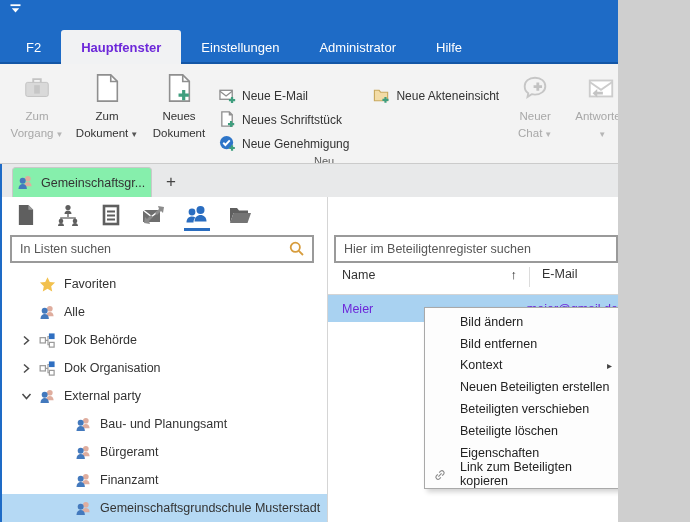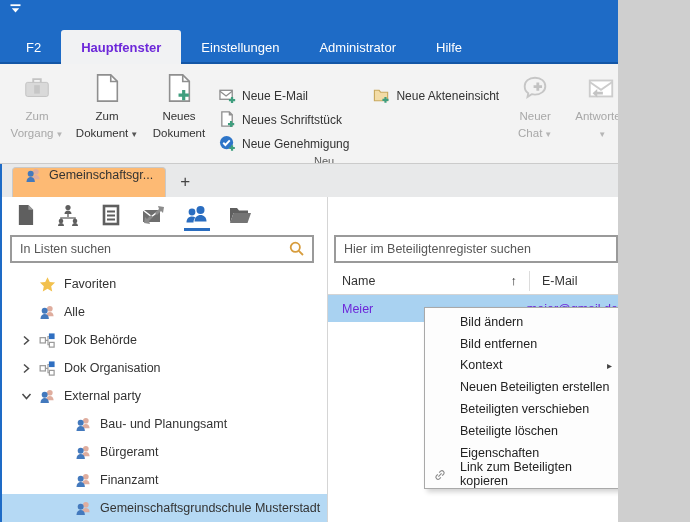--- a/index.html
+++ b/index.html
@@ -32,21 +32,21 @@
 
   .smallcol{ display:flex; flex-direction:column; gap:3px; padding-top:21px; }
   .smallbtn{ display:flex; align-items:center; gap:6px; height:21px; padding:0 5px; font-size:12px; color:#333; white-space:nowrap; cursor:default; }
   .smallbtn.disabled{ color:#ababab; }
 
   
   .belt{ border-left:2px solid #1e6bc6; height:358px; display:flex; flex-direction:column; }
 
   
   .tabstrip{ height:33px; background:#e8e9ea; display:flex; align-items:flex-end; padding-left:10px; }
-  .doctab{ height:30px; background:#fdba74; border:1px solid #c9c9c9; border-bottom:none; border-radius:4px 4px 0 0; display:flex; gap:7px; padding:0 12px; font-size:12.5px; color:#333; min-width:140px; cursor:default; }
+  .doctab{ height:30px; background:#86efac; border:1px solid #c9c9c9; border-bottom:none; border-radius:4px 4px 0 0; display:flex; align-items:center; gap:7px; padding:0 4px; font-size:12.5px; color:#333; min-width:140px; cursor:default; }
   .plustab{ height:30px; width:38px; display:flex; align-items:center; justify-content:center; font-size:17px; color:#444; cursor:default; }
 
   
   .content{ flex:1; display:flex; background:#fff; overflow:hidden; }
   .leftpanel{ width:326px; border-right:1px solid #d5d5d5; display:flex; flex-direction:column; overflow:hidden; }
   .rightpanel{ flex:1; position:relative; overflow:hidden; }
 
   .iconstrip{ height:35px; display:flex; gap:17px; padding:6px 0 0 10px; }
   .istripbtn{ width:26px; height:28px; display:flex; align-items:flex-start; justify-content:center; padding-top:1px; cursor:default; }
   .istripbtn.sel{ border-bottom:3px solid #2a6dc0; }
@@ -59,21 +59,21 @@
 
   
   .tree{ margin-top:7px; flex:1; }
   .tree-item{ height:28px; display:flex; align-items:center; font-size:12.5px; color:#333; cursor:default; }
   .tree-item .chev{ width:20px; margin-left:14px; display:flex; justify-content:center; }
   .tree-item .ticon{ width:22px; display:flex; justify-content:center; margin-right:6px; }
   .tree-item.lvl1 .chev{ margin-left:50px; }
   .tree-item.selected{ background:#b5d9f4; }
 
   
-  .thead{ margin-top:4px; height:28px; display:flex; align-items:center; border-bottom:1px solid #d4d4d4; font-size:12.5px; color:#333; }
+  .thead{ margin-top:4px; height:28px; display:flex; align-items:flex-start; border-bottom:1px solid #d4d4d4; font-size:12.5px; color:#333; }
   .col-name{ width:201px; display:flex; align-items:center; padding-left:14px; }
   .sortarrow{ margin-left:auto; margin-right:12px; font-size:13px; color:#222; }
   .coldiv{ width:1px; height:20px; background:#dcdcdc; }
   .col-email{ flex:1; padding-left:12px; }
   .trow{ height:27px; display:flex; align-items:center; font-size:12.5px; color:#6d28d9; }
   .trow.selected{ background:#a9d2f1; }
 
   
   .ctxmenu{ position:absolute; left:424px; top:307px; width:198px; background:#fdfdfd; border:1px solid #a9a9a9; box-shadow:3px 3px 5px rgba(0,0,0,.18); padding:3px 0; z-index:10; }
   .ctxitem{ height:21.8px; display:flex; align-items:center; padding-left:35px; font-size:12.5px; color:#232323; position:relative; cursor:default; }

